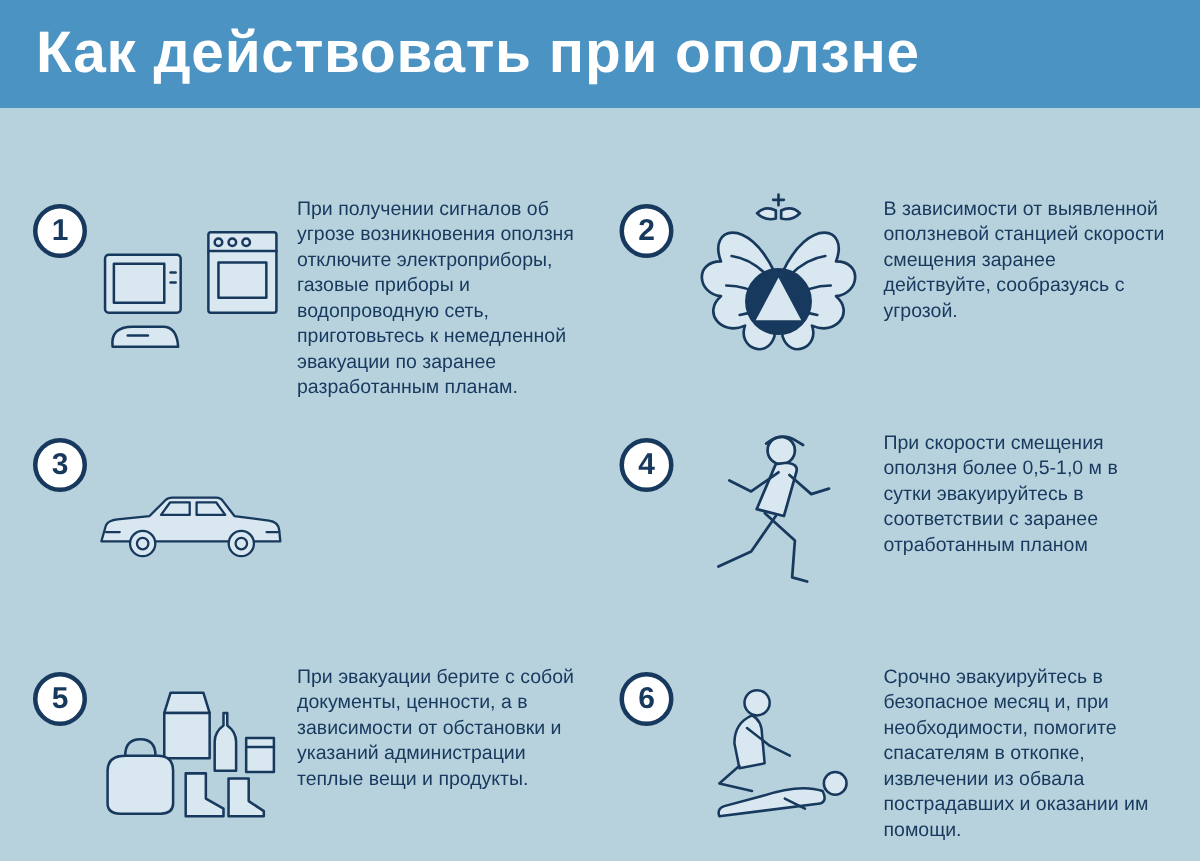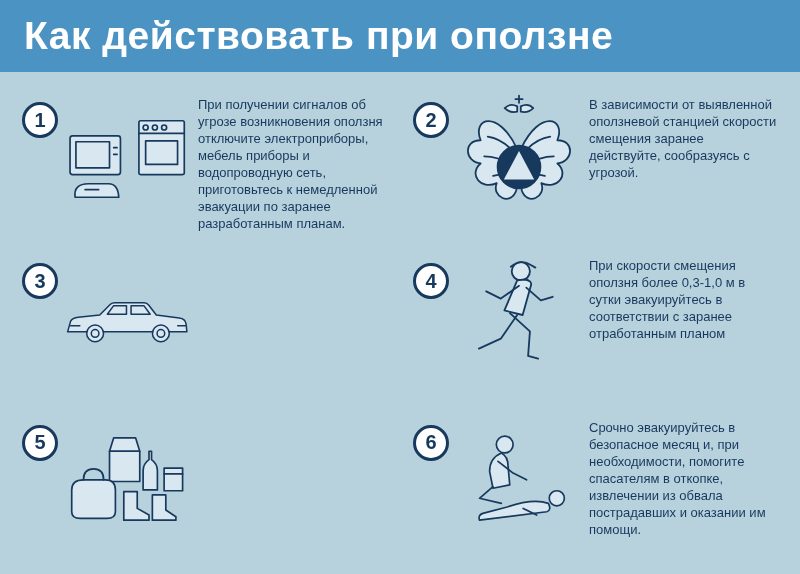--- a/index.html
+++ b/index.html
@@ -9,21 +9,21 @@
     --icon-fill:#d9e8f0;
     --circle-bg:#ffffff;
   }
   *{box-sizing:border-box;margin:0;padding:0;}
   html,body{width:800px;height:574px;overflow:hidden;}
   body{
     font-family:"Liberation Sans", sans-serif;
     background:var(--body-bg);
     color:var(--text-color);
   }
-  .poster{width:800px;height:574px;display:flex;flex-direction:column;}
+  .poster{width:800px;height:574px;display:flex;flex-direction:column;gap:34px;}
   .header{
     background:var(--header-bg);
     height:72px;
     flex:none;
     display:flex;
     align-items:center;
     padding:0 24px;
   }
   .header h1{
     color:#ffffff;
@@ -95,21 +95,21 @@
           <rect class="fl" x="88" y="12" width="54" height="64" rx="2"></rect>
           <line class="ln" x1="88" y1="27" x2="142" y2="27"></line>
           <circle class="ln" cx="96" cy="20" r="3"></circle>
           <circle class="ln" cx="107" cy="20" r="3"></circle>
           <circle class="ln" cx="118" cy="20" r="3"></circle>
           <rect class="ln" x="96" y="36" width="38" height="28"></rect>
           <path class="fl" d="M12 103 q-2 -16 16 -16 h24 q11 0 12 16 Z"></path>
           <path class="ln" d="M24 94 h16"></path>
         </svg>
       </div>
-      <div class="step-text">При получении сигналов об угрозе возникновения оползня отключите электроприборы, мебель приборы и водопроводную сеть, приготовьтесь к немедленной эвакуации по заранее разработанным планам.</div>
+      <div class="step-text">При получении сигналов об угрозе возникновения оползня отключите электроприборы, газовые приборы и водопроводную сеть, приготовьтесь к немедленной эвакуации по заранее разработанным планам.</div>
     </div>
 
     <div class="step">
       <div class="num-circle">2</div>
       <div class="illustration">
         <svg viewBox="0 0 130 150" width="116" height="134" aria-hidden="true">
           <path class="ln" d="M65 4 v8 M61 8 h8"></path>
           <path class="fl" d="M63 16 q-8 -4 -14 2 q6 6 14 4 Z"></path>
           <path class="fl" d="M67 16 q8 -4 14 2 q-6 6 -14 4 Z"></path>
           <path class="fl" d="M62 62 C42 20 12 28 22 54 C2 54 4 78 22 80 C8 92 22 110 40 102 C34 118 56 128 62 110 Z"></path>
@@ -147,38 +147,39 @@
         <svg viewBox="0 0 120 145" width="110" height="132" aria-hidden="true">
           <circle class="fl" cx="62" cy="19" r="10"></circle>
           <path class="ln" d="M51 14 q11 -9 22 -2 l5 3"></path>
           <path class="fl" d="M58 29 L44 62 L64 67 L73 35 Q75 29 66 28 Z"></path>
           <path class="ln" d="M60 35 L40 49 L24 41"></path>
           <path class="ln" d="M68 37 L84 51 L97 47"></path>
           <path class="ln" d="M50 65 L72 85 L70 112 L81 115"></path>
           <path class="ln" d="M58 67 L40 93 L16 104"></path>
         </svg>
       </div>
-      <div class="step-text">При скорости смещения оползня более 0,3-1,0 м в сутки эвакуируйтесь в соответствии с заранее отработанным планом</div>
+      <div class="step-text">При скорости смещения оползня более 0,5-1,0 м в сутки эвакуируйтесь в соответствии с заранее отработанным планом</div>
     </div>
 
     <div class="step">
       <div class="num-circle">5</div>
       <div class="illustration">
         <svg viewBox="0 0 150 120" width="126" height="101" aria-hidden="true">
           <path class="fl" d="M58 8 L84 8 L89 24 L53 24 Z"></path>
           <rect class="fl" x="53" y="24" width="36" height="36"></rect>
           <path class="fl" d="M100 24 v10 q-7 5 -7 13 v23 h17 v-23 q0 -8 -7 -13 v-10 Z"></path>
           <rect class="fl" x="118" y="44" width="22" height="27"></rect>
           <line class="ln" x1="118" y1="51" x2="140" y2="51"></line>
           <path class="fl" d="M8 70 Q8 58 22 58 L48 58 Q60 58 60 70 L60 96 Q60 104 50 104 L18 104 Q8 104 8 96 Z"></path>
           <path class="ln" d="M22 58 Q22 45 34 45 Q46 45 46 58"></path>
           <path class="fl" d="M70 72 h16 v20 l14 8 v6 h-30 Z"></path>
           <path class="fl" d="M104 76 h16 v18 l12 8 v4 h-28 Z"></path>
         </svg>
       </div>
+      <div class="step-text">При эвакуации берите с собой документы, ценности, а в зависимости от обстановки и указаний администрации теплые вещи и продукты.</div>
     </div>
 
     <div class="step">
       <div class="num-circle">6</div>
       <div class="illustration">
         <svg viewBox="0 0 150 120" width="126" height="101" aria-hidden="true">
           <circle class="fl" cx="58" cy="16" r="10"></circle>
           <path class="fl" d="M54 26 Q40 32 40 48 L44 68 L64 64 L62 42 Q62 30 54 26 Z"></path>
           <path class="ln" d="M50 36 L68 50 L84 58"></path>
           <path class="ln" d="M44 66 L28 80 L54 86"></path>

